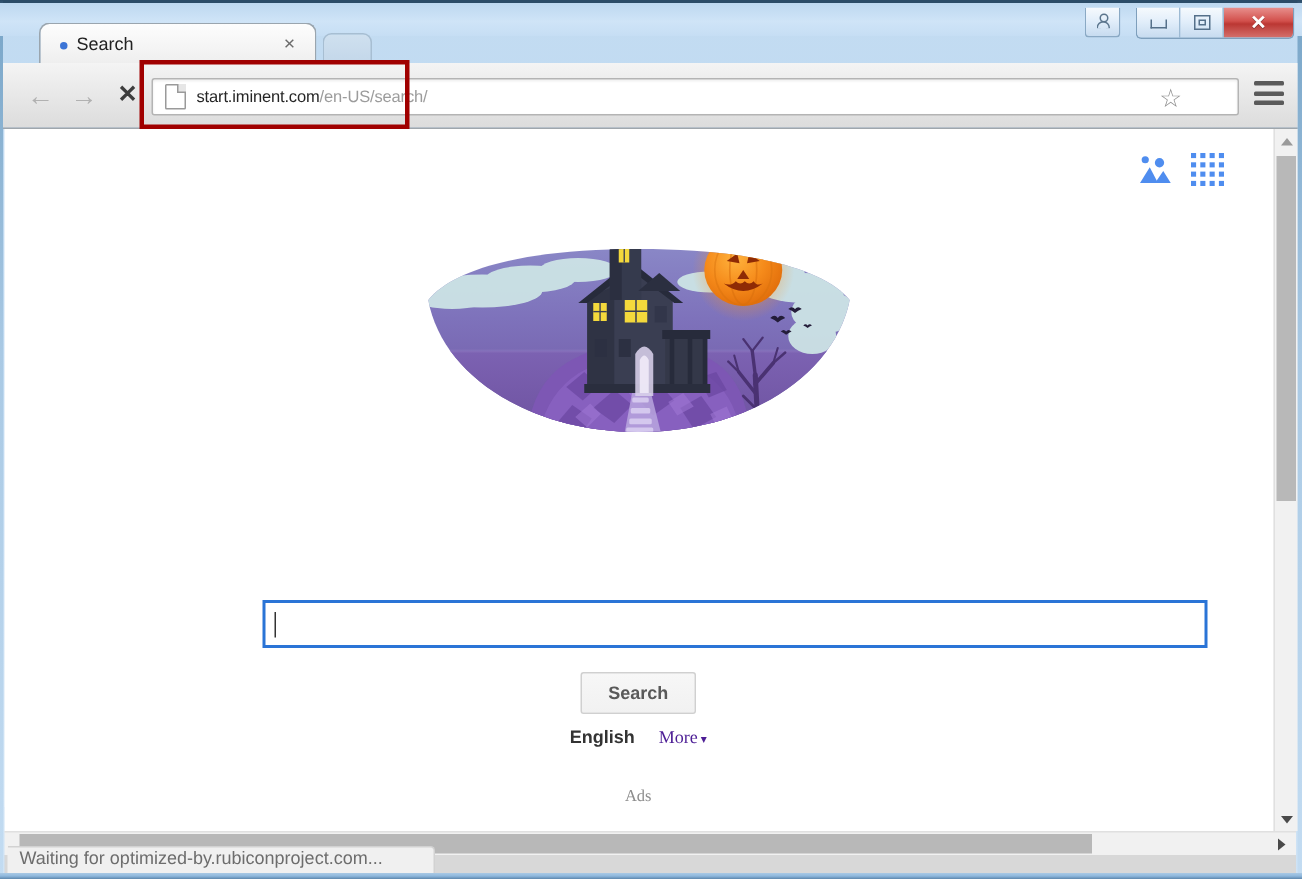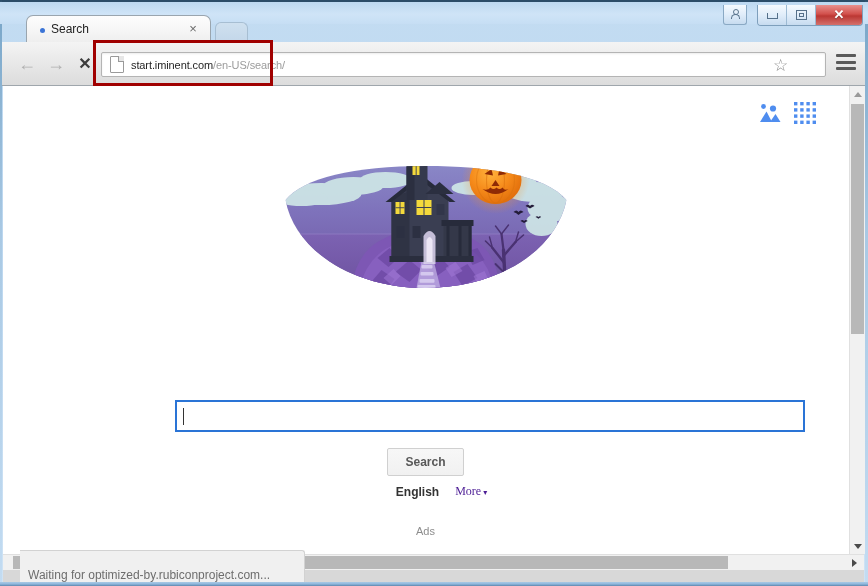--- a/index.html
+++ b/index.html
@@ -276,39 +276,38 @@
     border-radius: 2px;
     font-size: 12px; color: #595959;
     font-family: "Liberation Sans", sans-serif;
     font-weight: bold;
     display: flex; align-items: center; justify-content: center;
     cursor: pointer;
     box-sizing: border-box;
   }
   #linkrow {
     position: absolute; left: 0; top: 398px; width: 845px;
-    display: flex; justify-content: center; align-items: center; gap: 16px;
+    display: flex; justify-content: center; gap: 16px;
     font-size: 12px;
-    margin-left: 16px;
   }
   #lang-link {
     color: #333; font-weight: bold; cursor: pointer;
     font-family: "Liberation Sans", sans-serif;
   }
   #more-link {
     color: #4c1d95; cursor: pointer;
     font-family: Liberation Serif, serif;
   }
   .caret-dn { font-size: 8px; margin-left: 2px; }
 
   #ads-label {
     position: absolute; left: 0; top: 439px; width: 845px;
     text-align: center;
     font-size: 11px; color: #8d8d8d;
-    font-family: Liberation Sans, sans-serif;
+    font-family: Liberation Serif, serif;
   }
 
   
   #vscroll {
     position: absolute; right: 3px; top: 86px;
     width: 16px; height: 468px;
     background: #f1f1f1;
     border-left: 1px solid #e0e0e0;
     box-sizing: border-box;
   }
@@ -346,28 +345,28 @@
     width: 715px; height: 13px;
     background: #b8b8b8;
   }
   .hs-arrow-rt {
     position: absolute; right: 2px; top: 0; width: 15px; height: 15px;
     display: flex; align-items: center; justify-content: center;
   }
 
   
   #statusbar {
-    position: absolute; left: 20px; bottom: 4px;
-    height: 32px; min-width: 285px;
+    position: absolute; left: 5px; bottom: 4px;
+    height: 18px; min-width: 285px;
     background: #f0f0f0;
     border: 1px solid #d2d2d2;
     border-bottom: none;
     border-left: none;
     border-radius: 0 3px 0 0;
-    display: flex; align-items: flex-end;
+    display: flex; align-items: flex-start;
     padding: 0 10px 0 8px;
     box-sizing: border-box;
     z-index: 20;
   }
   #status-text {
     font-size: 12px; color: #6d6d6d; white-space: nowrap;
     font-family: "Liberation Sans", sans-serif;
   }
   #bottom-strip {
     position: absolute; left: 3px; bottom: 0; width: 861px; height: 16px;

